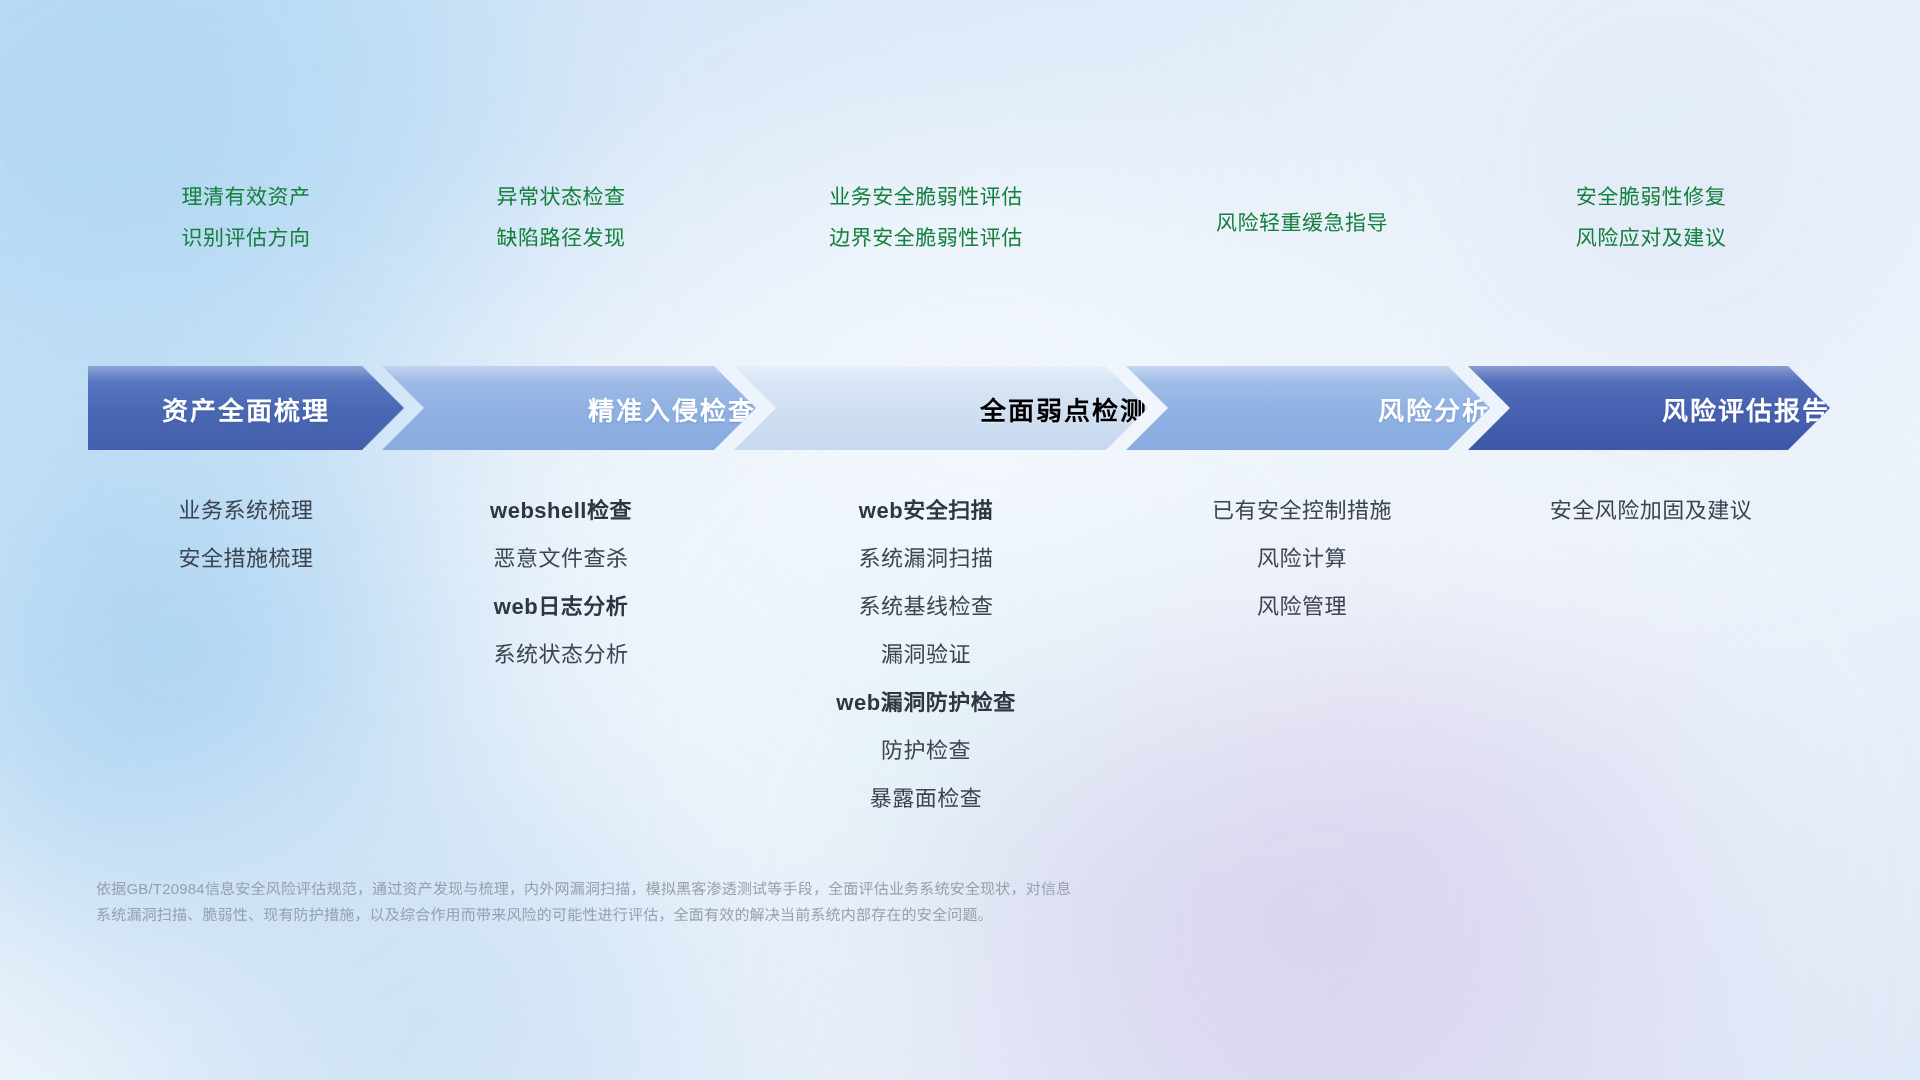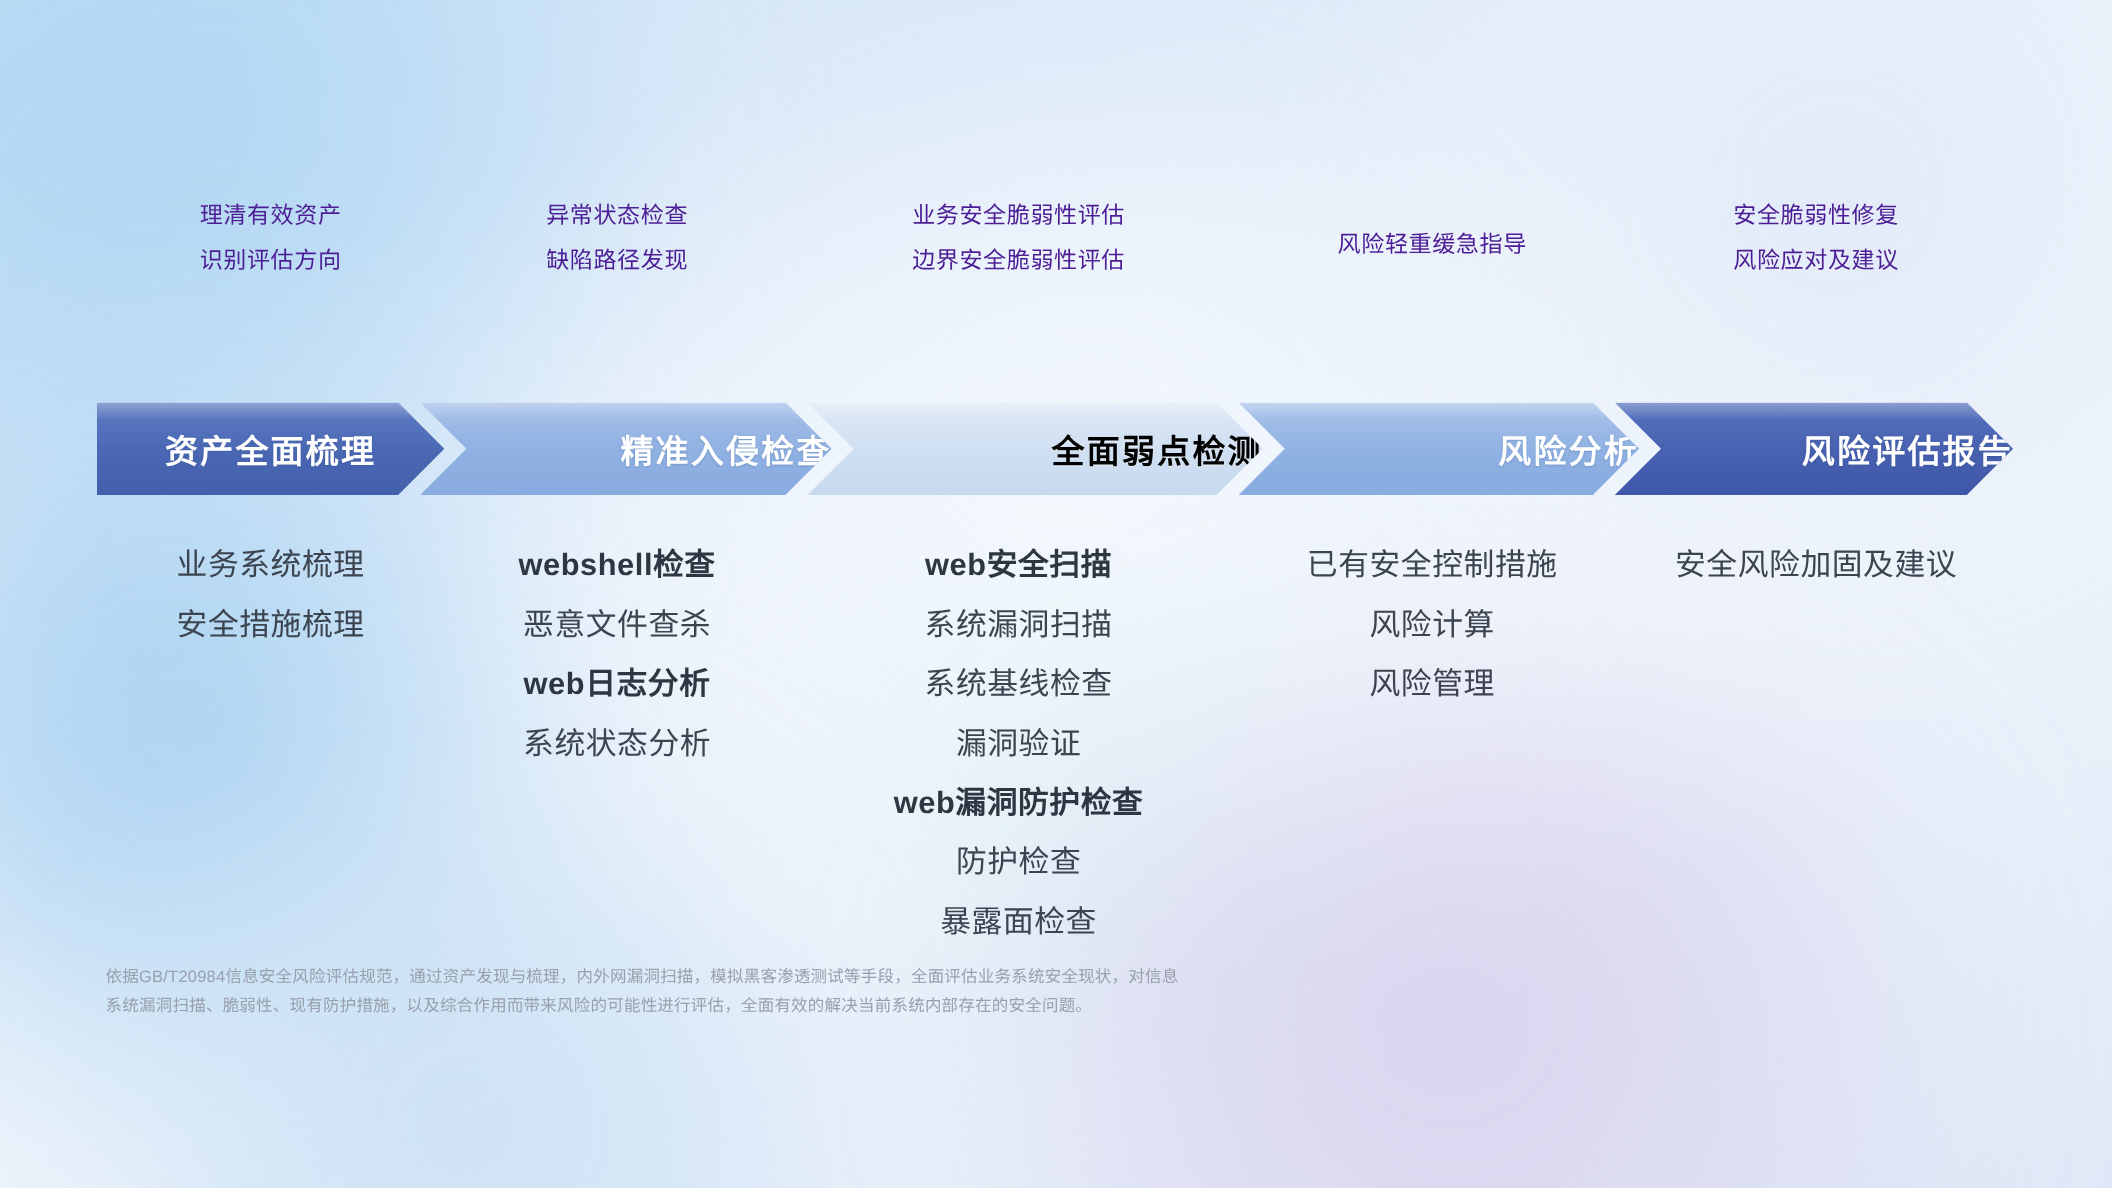--- a/index.html
+++ b/index.html
@@ -95,21 +95,21 @@
     align-items: flex-start;
   }
   .top-col {
     display: flex;
     flex-direction: column;
     align-items: center;
     text-align: center;
   }
   .top-line {
     font-size: 21px;
-    color: #4c1d95;
+    color: #15803d;
     line-height: 1.0;
     margin-bottom: 20px;
     letter-spacing: .5px;
     white-space: nowrap;
     text-align: right;
   }
   .top-line:last-child { margin-bottom: 0; }
   .top-pad-1 { padding-top: 0; }
   .top-pad-4 { padding-top: 26px; }
 
@@ -129,21 +129,21 @@
     align-items: center;
     justify-content: center;
   }
   .chev .chev-bg {
     position: absolute;
     inset: 0;
   }
   .chev-label {
     position: relative;
     z-index: 3;
-    font-size: 30px;
+    font-size: 26px;
     font-weight: bold;
     letter-spacing: 2px;
     white-space: nowrap;
     text-shadow: 0 1px 2px rgba(40,70,120,.25);
   }
 
   
   .shape-head {
     clip-path: polygon(0 0, calc(100% - 42px) 0, 100% 50%, calc(100% - 42px) 100%, 0 100%);
   }
@@ -178,21 +178,21 @@
     display: flex;
     align-items: flex-start;
   }
   .bottom-col {
     display: flex;
     flex-direction: column;
     align-items: center;
     text-align: center;
   }
   .bottom-line {
-    font-size: 28px;
+    font-size: 22px;
     color: #3c4450;
     line-height: 1.0;
     margin-bottom: 26px;
     letter-spacing: .5px;
     white-space: nowrap;
   }
   .bottom-line:last-child { margin-bottom: 0; }
   .bottom-line.emph {
     font-weight: bold;
     color: #2e3741;

